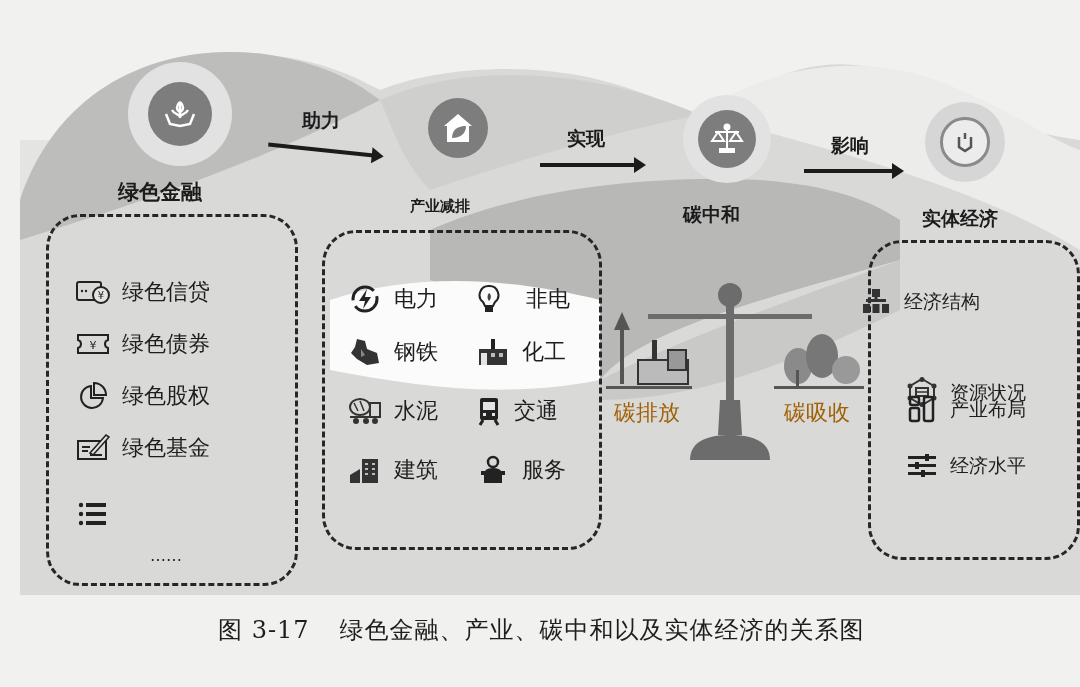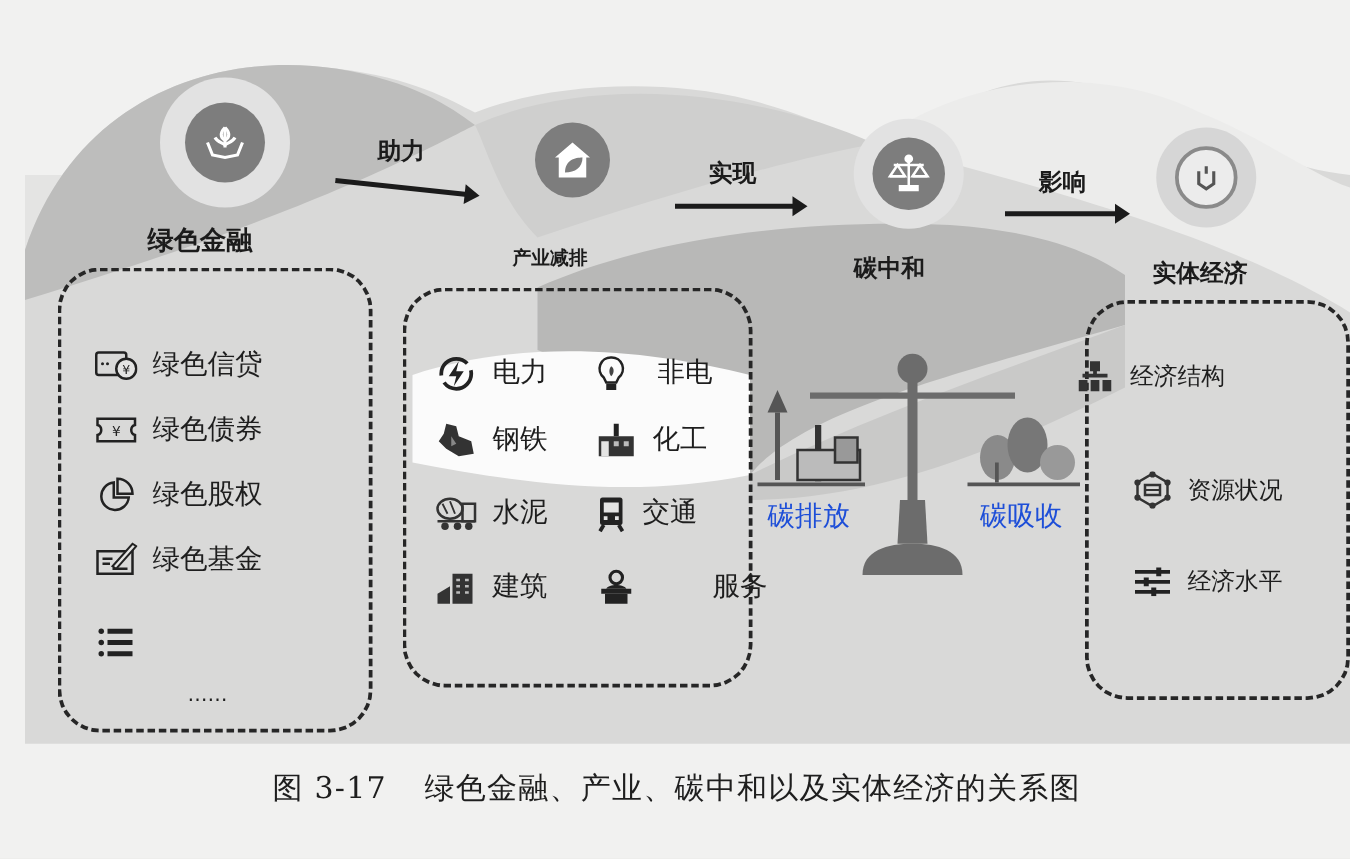--- a/index.html
+++ b/index.html
@@ -34,21 +34,21 @@
   }
 
   .dashed-box {
     position: absolute; border: 3px dashed #262626; border-radius: 34px; box-sizing: border-box;
   }
 
   .item { position: absolute; display: flex; align-items: center; font-size: 22px; color: #1e1e1e; white-space: nowrap; }
   .item .ic { width: 34px; height: 30px; display: inline-flex; align-items: center; justify-content: center; margin-right: 12px; }
   .item .lbl { line-height: 28px; }
 
-  .scale-label { position: absolute; font-size: 22px; color: #1d4ed8; }
+  .scale-label { position: absolute; font-size: 22px; color: #a16207; }
   .caption {
     position: absolute; left: 218px; top: 614px; font-size: 24px; color: #1e1e1e;
     font-family: "DejaVu Serif", "Liberation Serif", serif; white-space: nowrap; letter-spacing: 1px;
   }
   .caption .num { margin-right: 30px; }
 </style>
 </head>
 <body>
 
 <div class="diagram">
@@ -271,21 +271,21 @@
             <rect x="24" y="8" width="3" height="2"></rect>
             <rect x="17" y="13" width="3" height="2"></rect>
             <rect x="24" y="13" width="3" height="2"></rect>
             <rect x="17" y="18" width="3" height="2"></rect>
             <rect x="24" y="18" width="3" height="2"></rect>
           </g>
         </svg>
       </span>
     <span class="lbl">建筑</span>
   </div>
-  <div class="item" style="left:476px; top:455px;gap:48px;">
+  <div class="item" style="left:476px; top:455px;">
     <span class="ic">
         <svg width="30" height="30" viewBox="0 0 30 30">
           <circle cx="15" cy="7" r="5" fill="none" stroke="#222" stroke-width="2.5"></circle>
           <path d="M7,16 C9,12 21,12 23,16" fill="#222"></path>
           <rect x="3" y="16" width="24" height="4" fill="#222"></rect>
           <rect x="6" y="20" width="18" height="8" fill="#222"></rect>
         </svg>
       </span>
     <span class="lbl">服务</span>
   </div>
@@ -343,20 +343,32 @@
             <circle cx="15" cy="27.5" r="2.5"></circle>
             <circle cx="3" cy="21" r="2.5"></circle>
             <circle cx="3" cy="9" r="2.5"></circle>
           </g>
           <rect x="9" y="11" width="12" height="8" fill="none" stroke="#333" stroke-width="2"></rect>
           <line x1="9" y1="15" x2="21" y2="15" stroke="#333" stroke-width="1.5"></line>
         </svg>
       </span>
     <span class="lbl">资源状况</span>
   </div>
+  <div class="item" style="left:906px; top:394px; font-size:19px;">
+    <span class="ic" style="width:32px;">
+        <svg width="28" height="28" viewBox="0 0 28 28">
+          <g fill="none" stroke="#222" stroke-width="2.5">
+            <rect x="2" y="2" width="9" height="8" rx="2"></rect>
+            <rect x="2" y="13" width="9" height="13" rx="2"></rect>
+            <rect x="16" y="2" width="9" height="24" rx="2"></rect>
+          </g>
+        </svg>
+      </span>
+    <span class="lbl">产业布局</span>
+  </div>
   <div class="item" style="left:906px; top:450px; font-size:19px;">
     <span class="ic" style="width:32px;">
         <svg width="30" height="24" viewBox="0 0 30 24">
           <g fill="#222">
             <rect x="1" y="3" width="28" height="3"></rect>
             <rect x="1" y="11" width="28" height="3"></rect>
             <rect x="1" y="19" width="28" height="3"></rect>
             <rect x="18" y="1" width="4" height="7"></rect>
             <rect x="8" y="9" width="4" height="7"></rect>
             <rect x="14" y="17" width="4" height="7"></rect>

